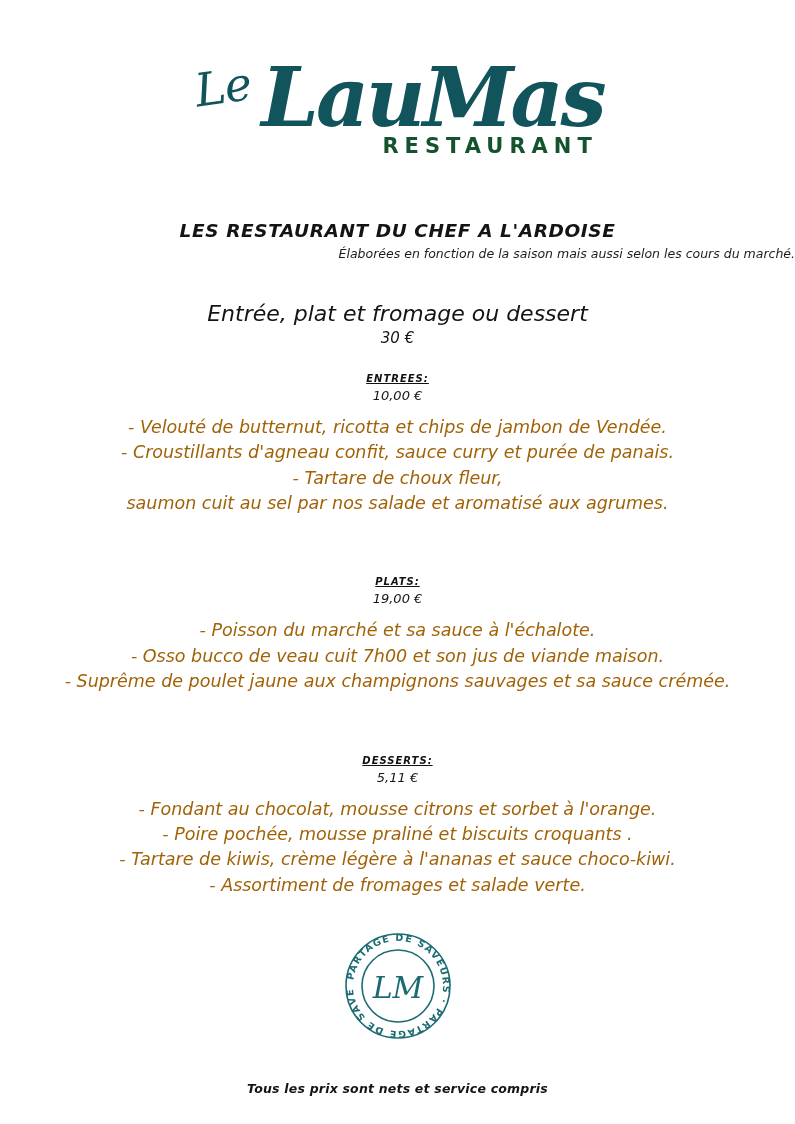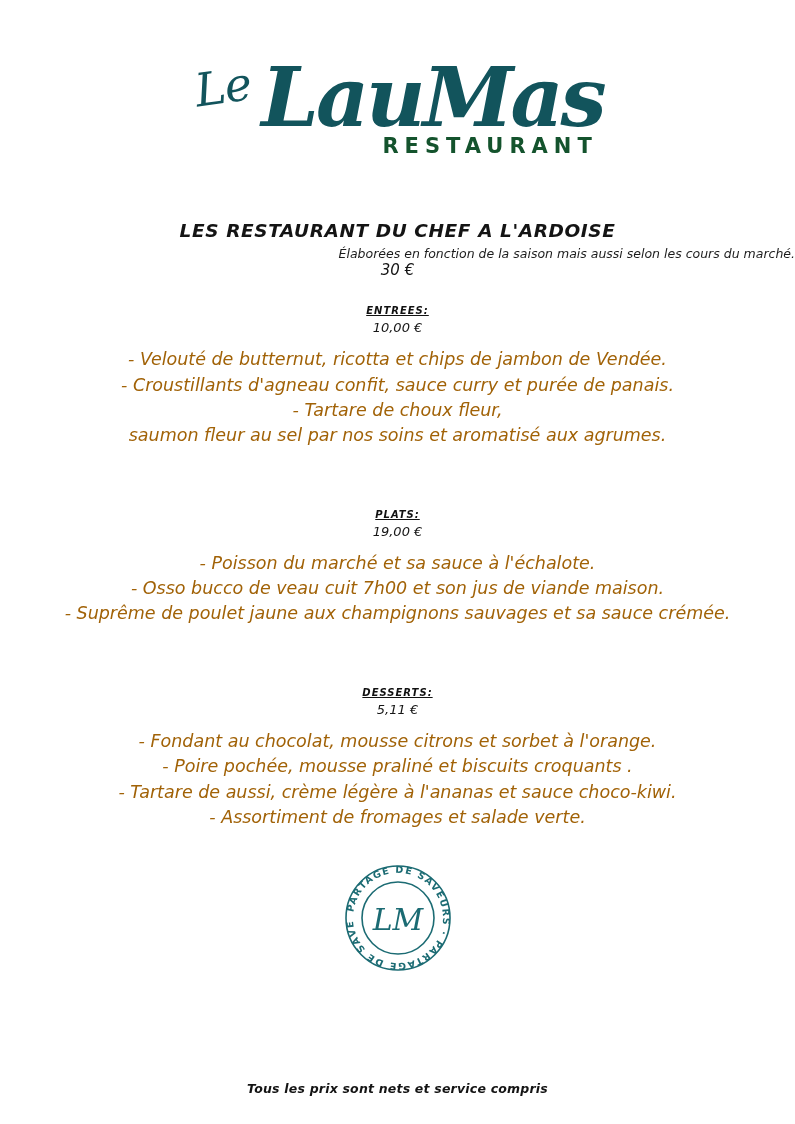--- a/index.html
+++ b/index.html
@@ -167,30 +167,31 @@
       <div class="logo-main">LauMas</div>
       <div class="logo-sub">RESTAURANT</div>
     </div>
   </div>
 
   <div class="menu">
 
     <div class="chef-title">LES RESTAURANT DU CHEF A L'ARDOISE</div>
     <div class="chef-sub">Élaborées en fonction de la saison mais aussi selon les cours du marché.</div>
 
+    <div class="formula">Entrée, plat et fromage ou dessert</div>
     <div class="formula-price">30 €</div>
 
     <div class="section">
       <div class="section-title">ENTREES:</div>
       <div class="section-price">10,00 €</div>
       <div class="section-items">
         <span class="item">- Velouté de butternut, ricotta et chips de jambon de Vendée.</span>
         <span class="item">- Croustillants d'agneau confit, sauce curry et purée de panais.</span>
         <span class="item">- Tartare de choux fleur,</span>
-        <span class="item">saumon fleur au sel par nos soins et aromatisé aux agrumes.</span>
+        <span class="item">saumon cuit au sel par nos salade et aromatisé aux agrumes.</span>
       </div>
     </div>
 
     <div class="spacer-lg"></div>
 
     <div class="section">
       <div class="section-title">PLATS:</div>
       <div class="section-price">19,00 €</div>
       <div class="section-items">
         <span class="item">- Poisson du marché et sa sauce à l'échalote.</span>
@@ -200,21 +201,21 @@
     </div>
 
     <div class="spacer-lg"></div>
 
     <div class="section">
       <div class="section-title">DESSERTS:</div>
       <div class="section-price">5,11 €</div>
       <div class="section-items">
         <span class="item">- Fondant au chocolat, mousse citrons et sorbet à l'orange.</span>
         <span class="item">- Poire pochée, mousse praliné et biscuits croquants .</span>
-        <span class="item">- Tartare de aussi, crème légère à l'ananas et sauce choco-kiwi.</span>
+        <span class="item">- Tartare de kiwis, crème légère à l'ananas et sauce choco-kiwi.</span>
         <span class="item">- Assortiment de fromages et salade verte.</span>
       </div>
     </div>
 
   </div>
 
   <div class="stamp-block">
     <div class="stamp">
       <svg width="116" height="116" viewBox="0 0 116 116" xmlns="http://www.w3.org/2000/svg">
         <defs>

